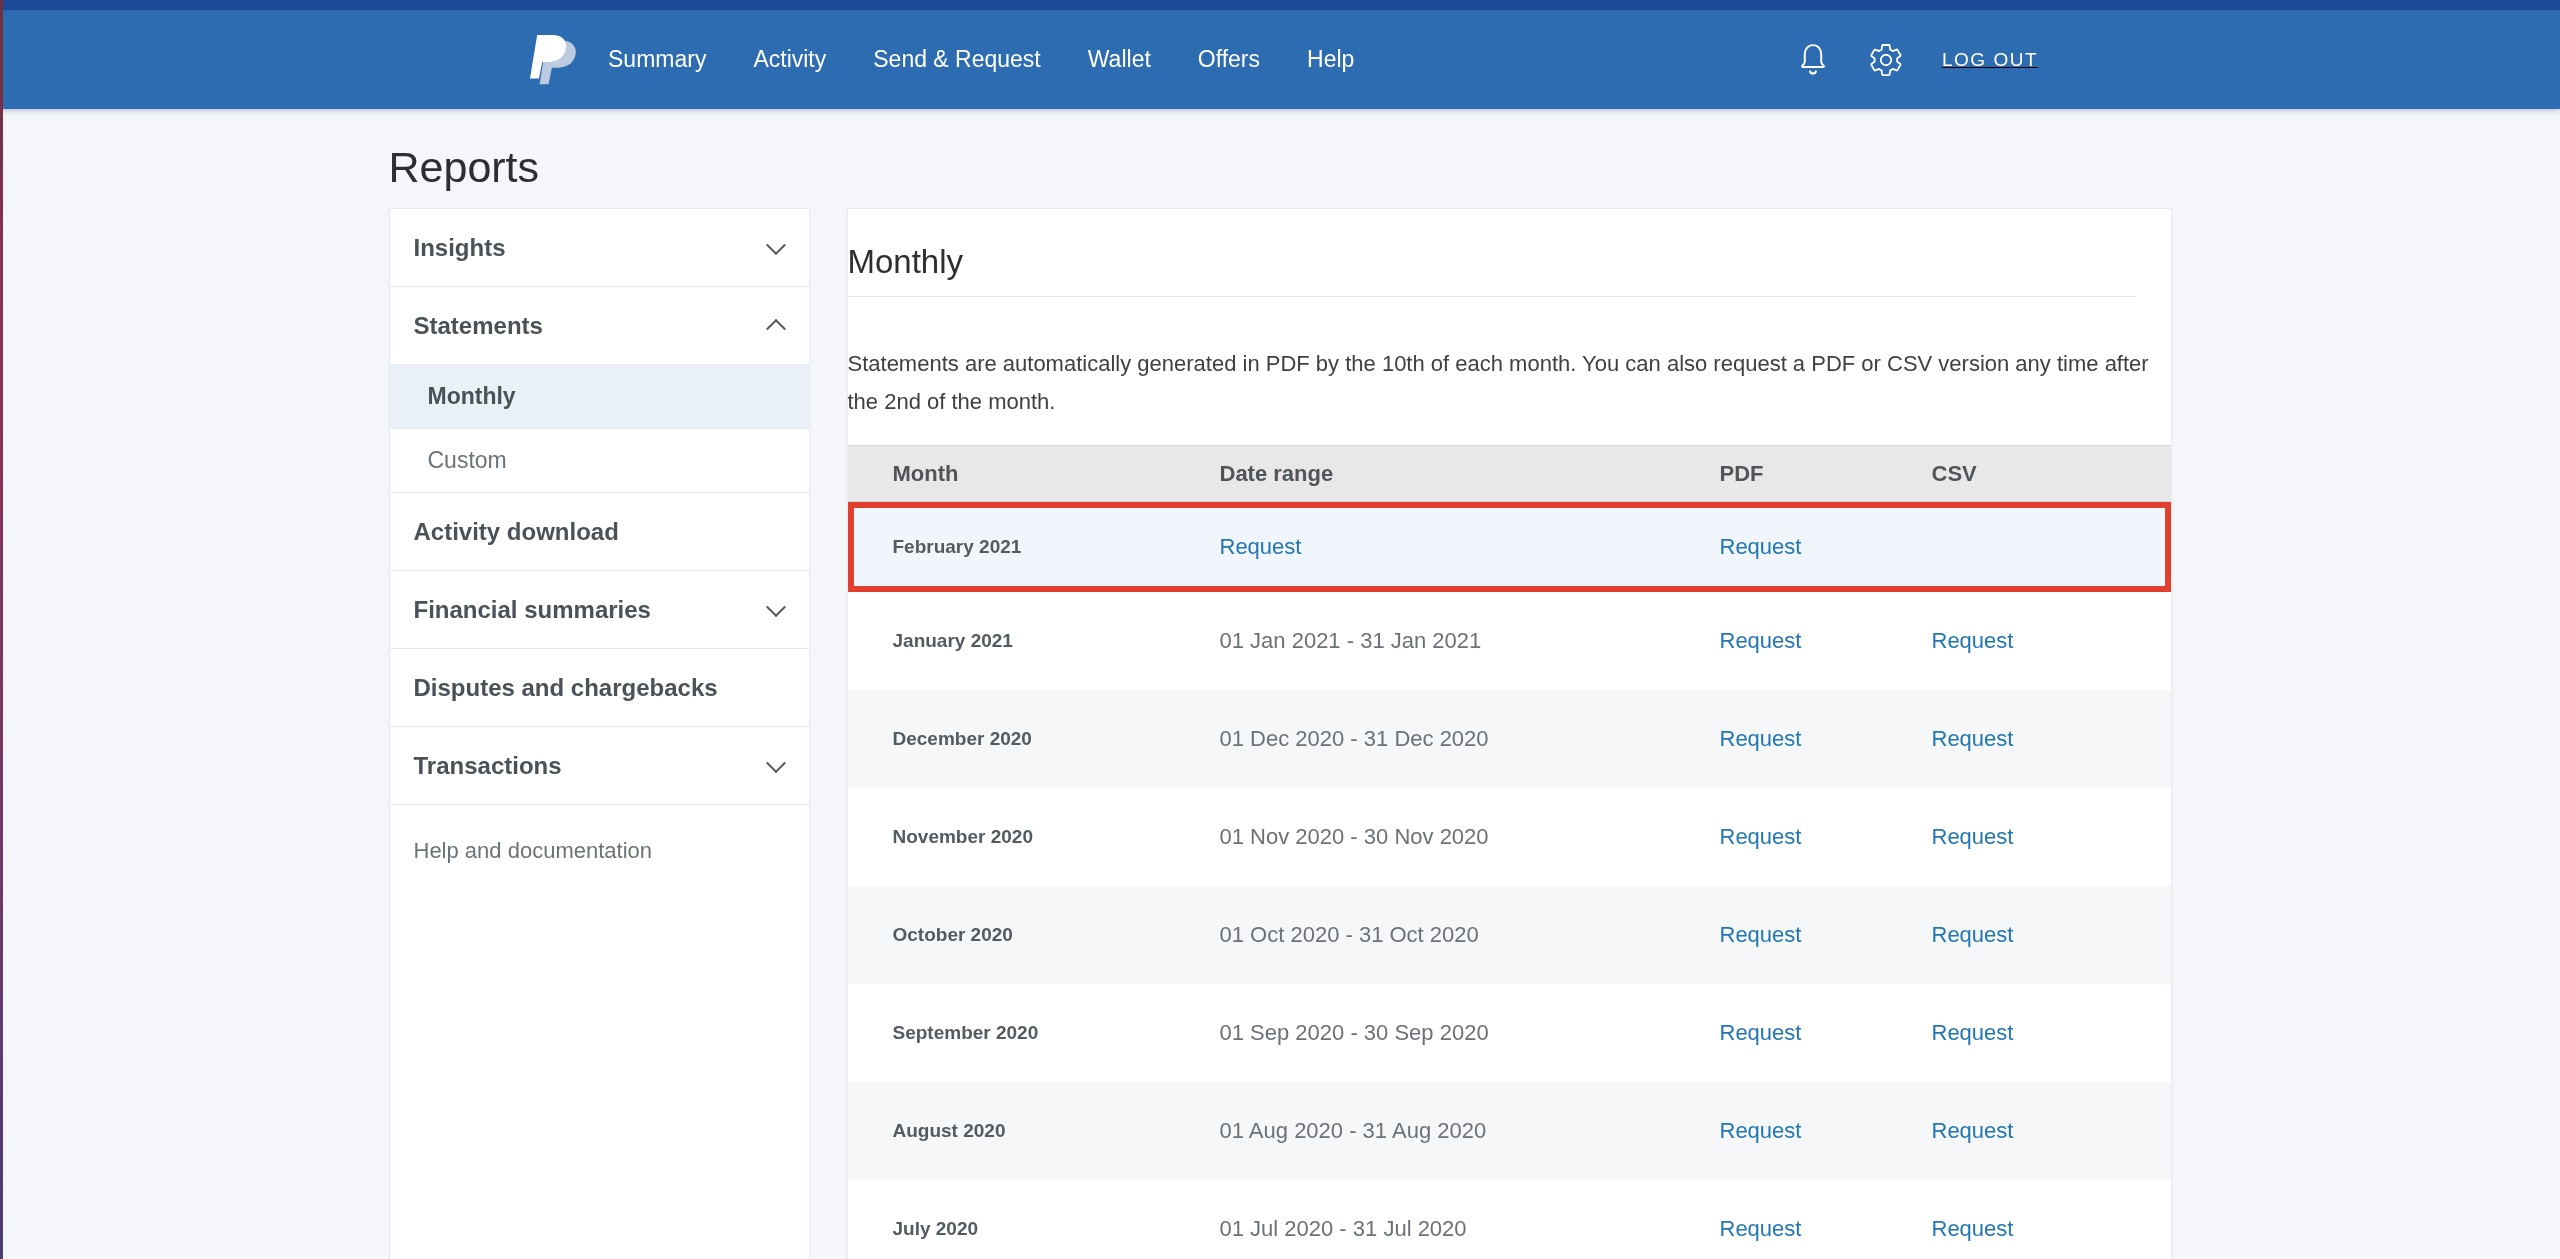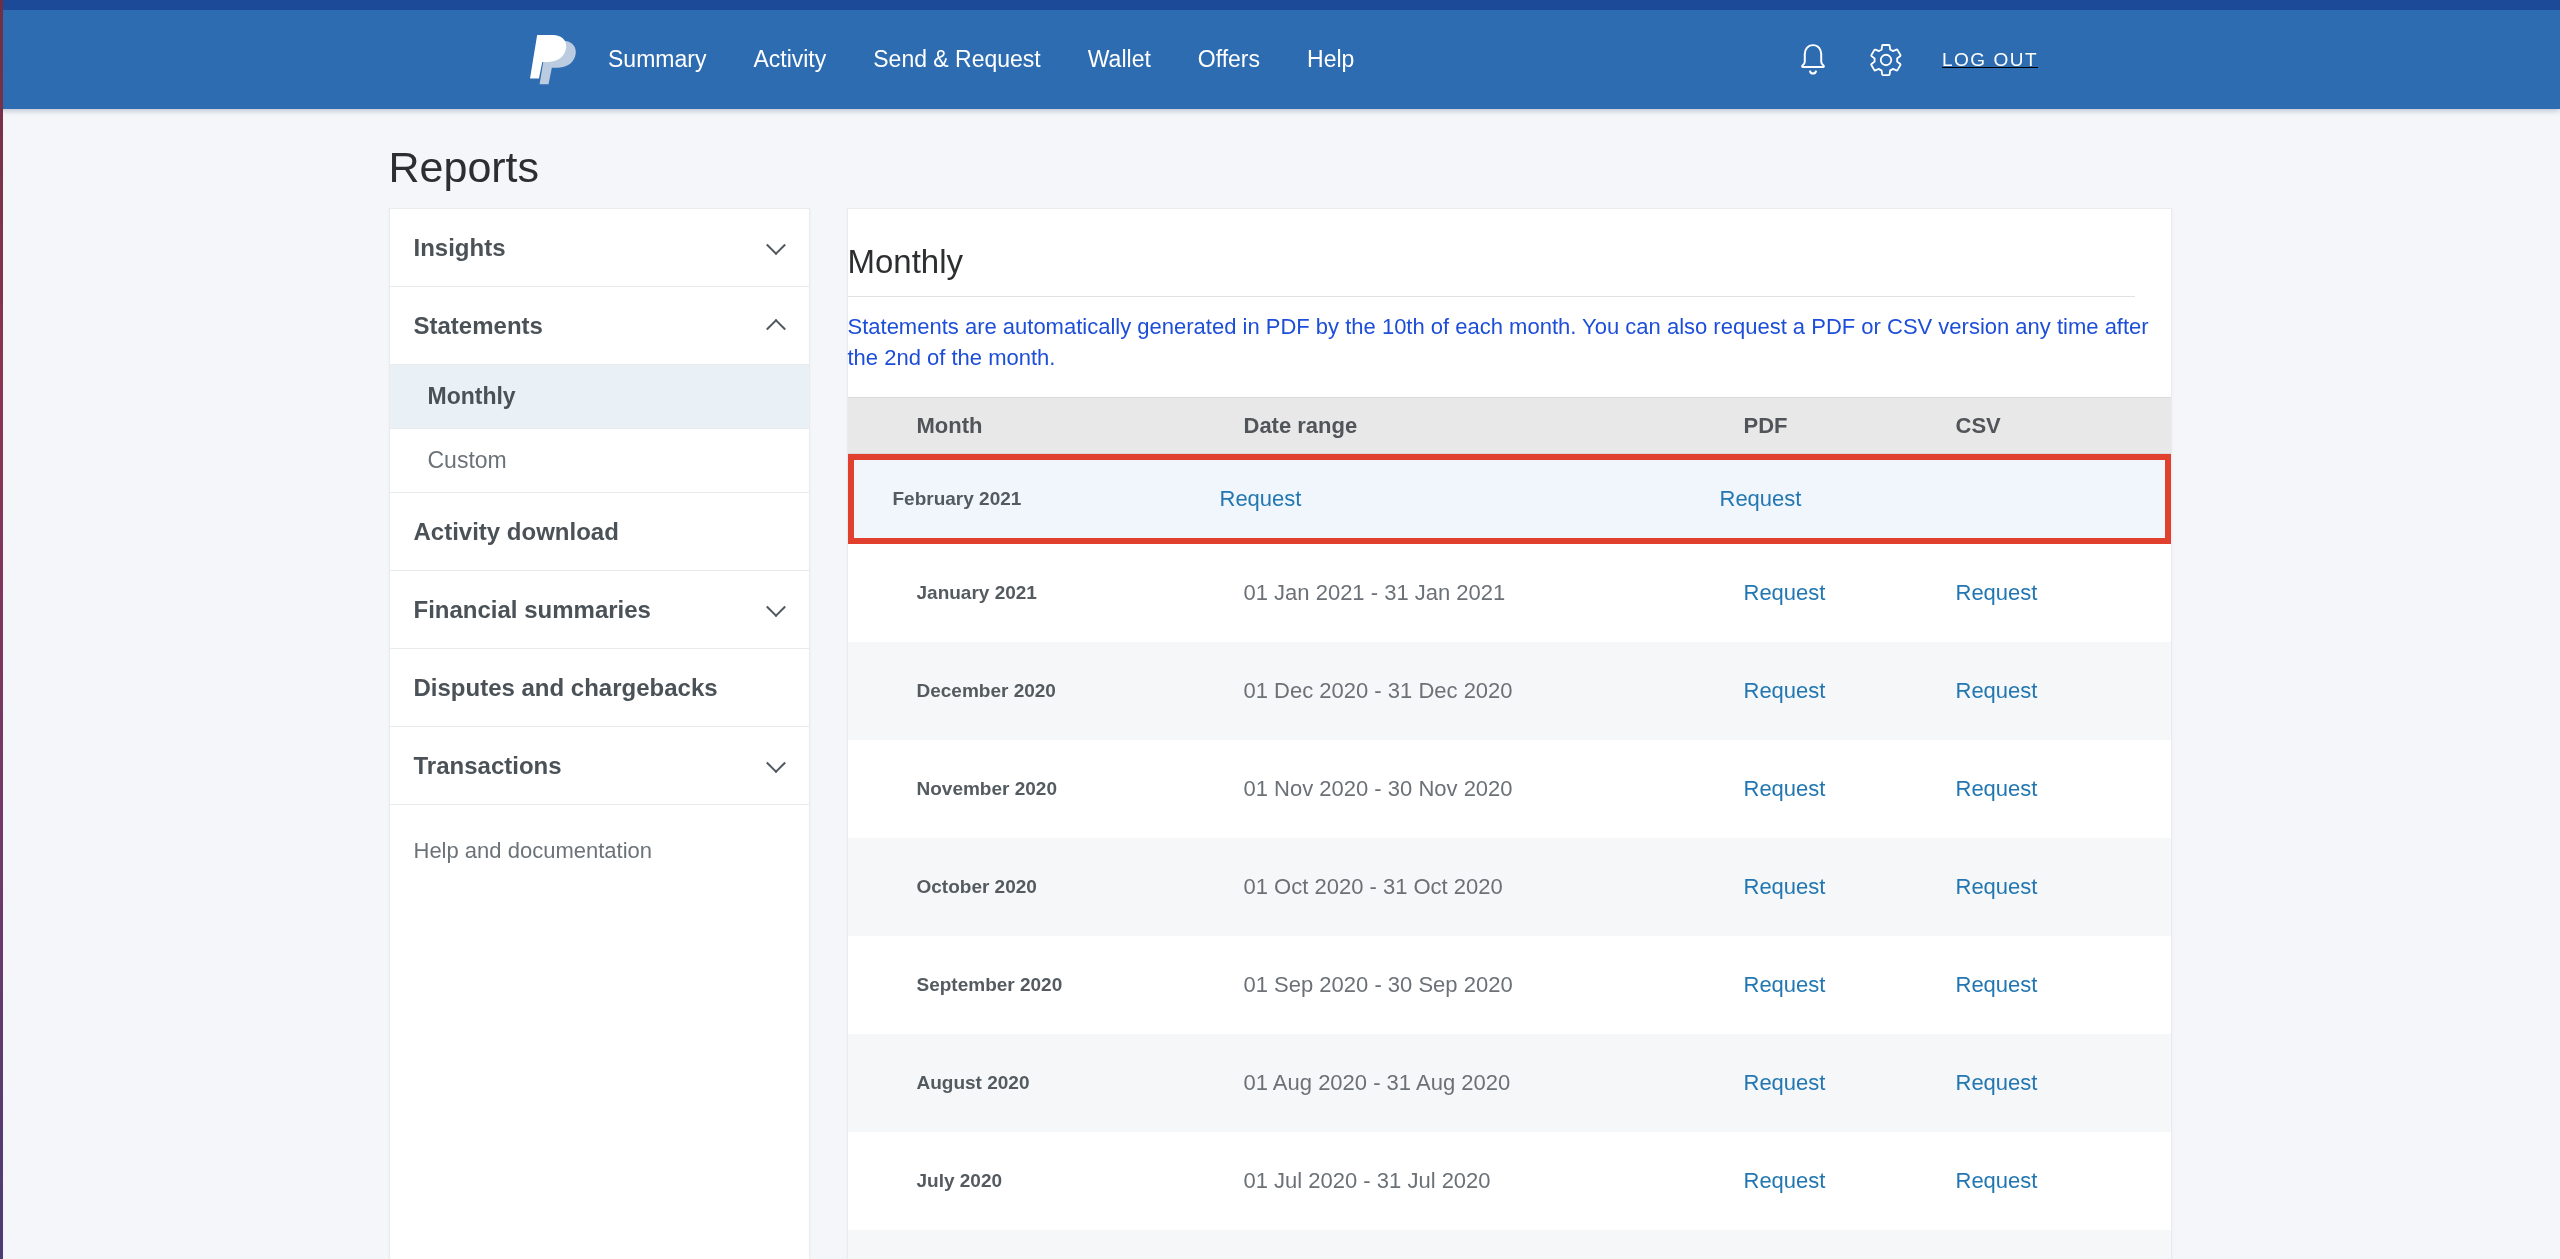--- a/index.html
+++ b/index.html
@@ -62,26 +62,26 @@
   .chev.down { transform: rotate(45deg) translate(-2px,-2px); }
   .chev.up   { transform: rotate(-135deg) translate(-2px,-2px); }
 
   
   .main-card {
     flex: 1; background: #ffffff; border: 1px solid #e9ebee;
     min-height: 1060px; box-shadow: 0 1px 3px rgba(0,0,0,.04);
   }
   .main-heading { margin: 33px 0 0; font-size: 33px; line-height: 40px; font-weight: 400; color: #2c2e2f; }
   .divider { height: 1px; background: #dfe1e4; margin: 14px 36px 0 0; }
-  .description { margin: 14px 0 0; font-size: 22px; line-height: 31px; color: #1d4ed8; max-width: 1310px; }
+  .description { margin: 48px 0 0; font-size: 22px; line-height: 38px; color: #404040; max-width: 1310px; }
 
   .stable { margin-top: 24px; }
   .thead, .trow {
     display: grid; grid-template-columns: 327px 500px 212px 1fr;
-    align-items: center; padding-left: 69px;
+    align-items: center; padding-left: 45px;
   }
   .thead {
     height: 57px; background: #e8e8e8;
     border-top: 1px solid #d9d9d9; border-bottom: 1px solid #d9d9d9;
   }
   .thead .th { font-size: 22px; font-weight: bold; color: #515559; }
   .trow { height: 98px; background: #ffffff; }
   .trow.alt { background: #f6f7f8; }
   .trow.highlight {
     height: 90px; background: #f0f6fc;

